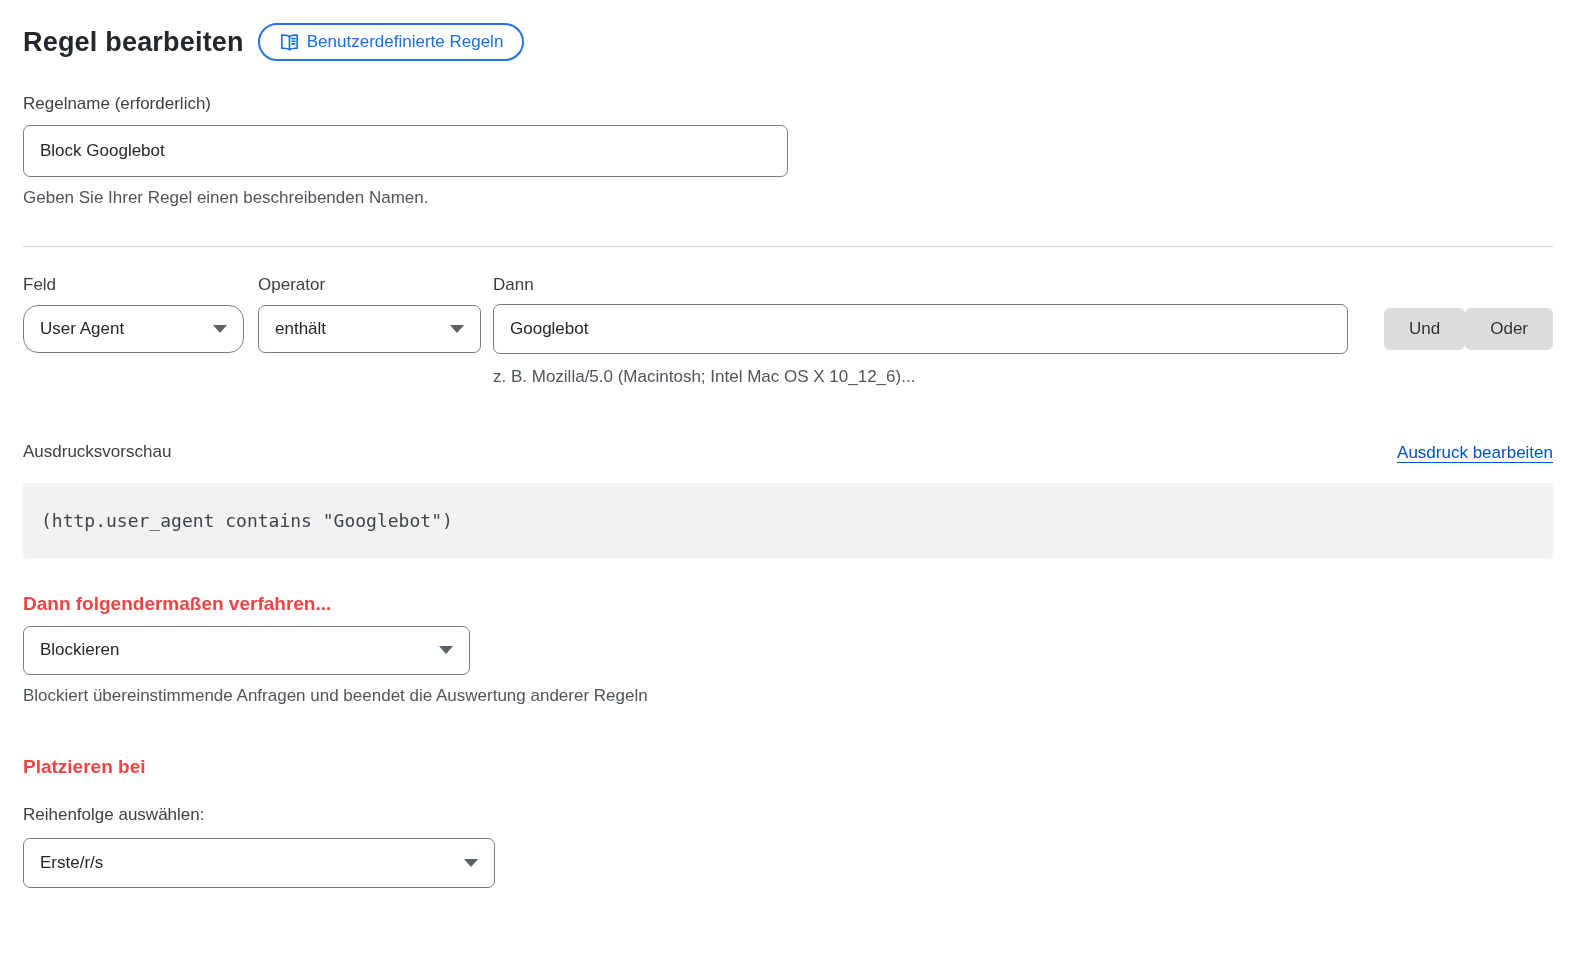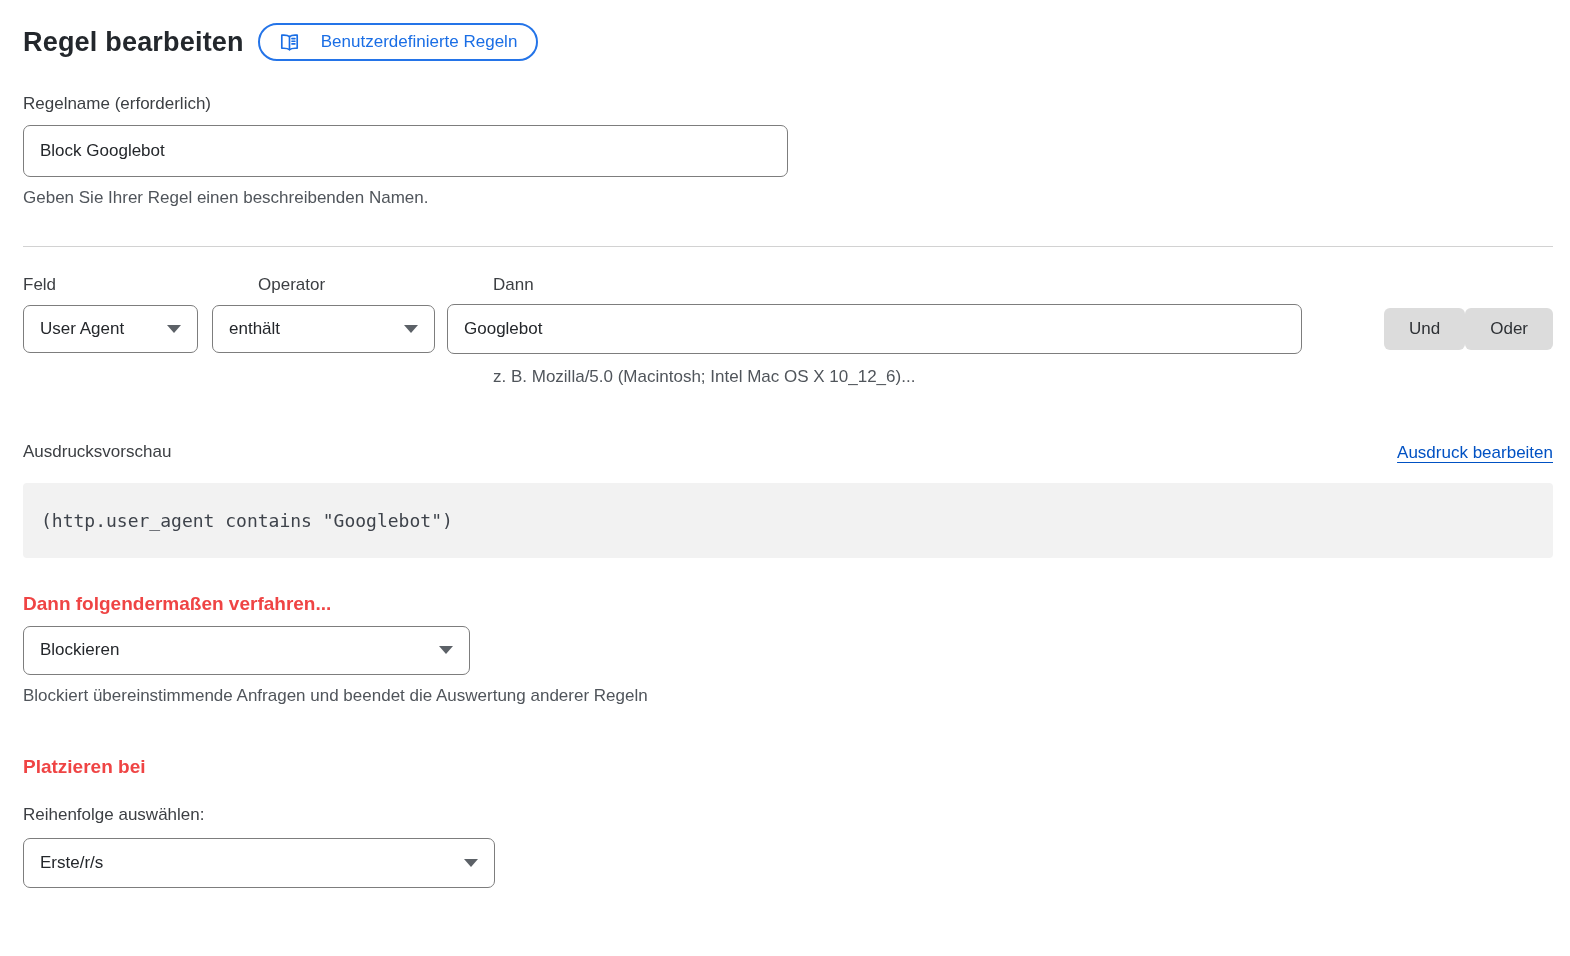--- a/index.html
+++ b/index.html
@@ -26,21 +26,21 @@
   }
   .page-title {
     font-size: 27px;
     font-weight: 700;
     color: #23272c;
     letter-spacing: 0.2px;
   }
   .pill-btn {
     display: inline-flex;
     align-items: center;
-    gap: 21px;
+    gap: 7px;
     height: 38px;
     padding: 0 19px;
     border: 2px solid #2474e8;
     border-radius: 20px;
     background: #ffffff;
     color: #1a6ee5;
     font-size: 17px;
     font-family: "Liberation Sans", sans-serif;
     cursor: pointer;
     white-space: nowrap;
@@ -110,21 +110,21 @@
     margin-top: 28px;
     display: flex;
   }
   .builder-labels .lbl-field    { width: 235px; }
   .builder-labels .lbl-operator { width: 235px; }
   .builder-row {
     margin-top: 9px;
     display: flex;
     align-items: center;
   }
-  .select-field    { width: 175px; margin-right: 14px; }
+  .select-field    { width: 221px; margin-right: 14px; border-radius: 15px; }
   .select-operator { width: 223px; margin-right: 12px; }
   .value-input     { width: 855px; height: 50px; }
   .connector-group {
     margin-left: auto;
     display: flex;
   }
   .gray-btn {
     height: 42px;
     padding: 0 25px;
     background: #dcdcdc;

